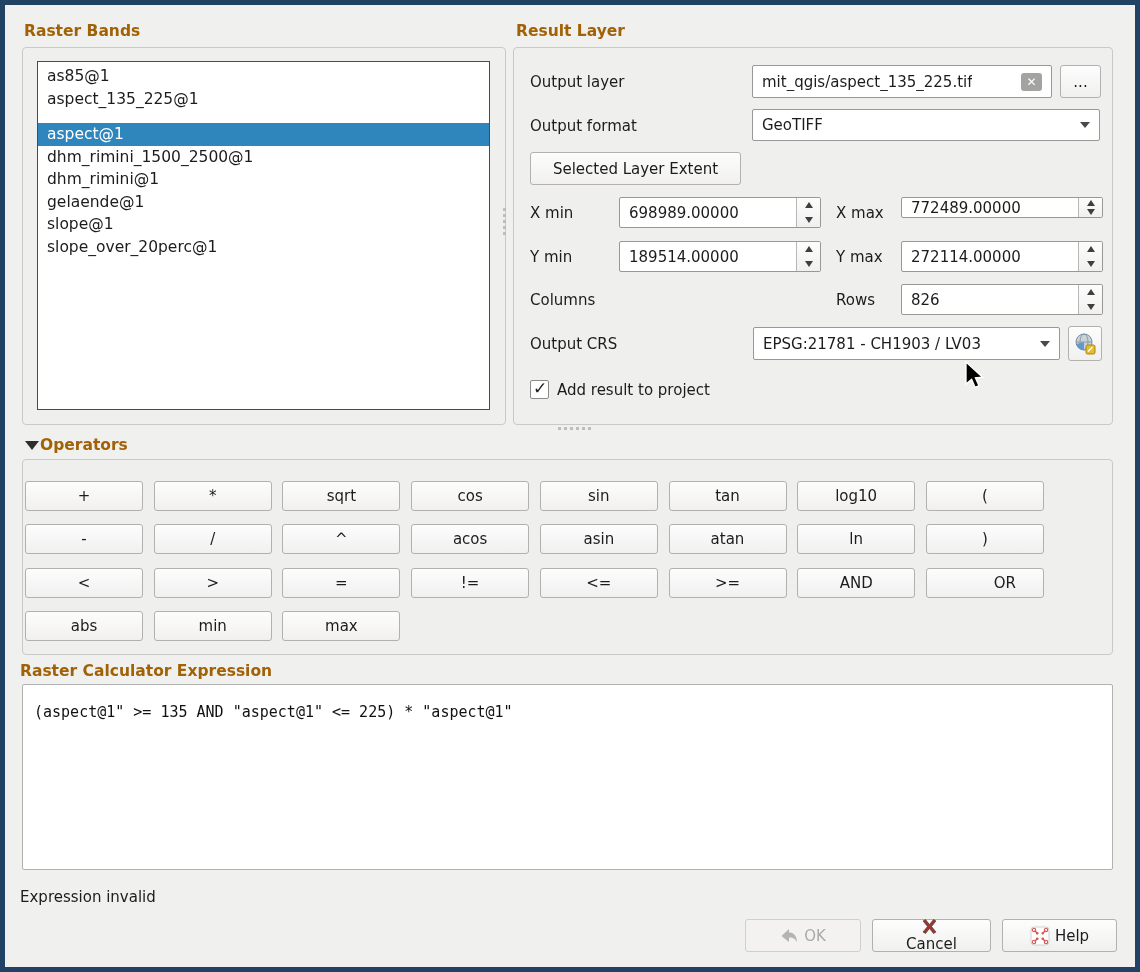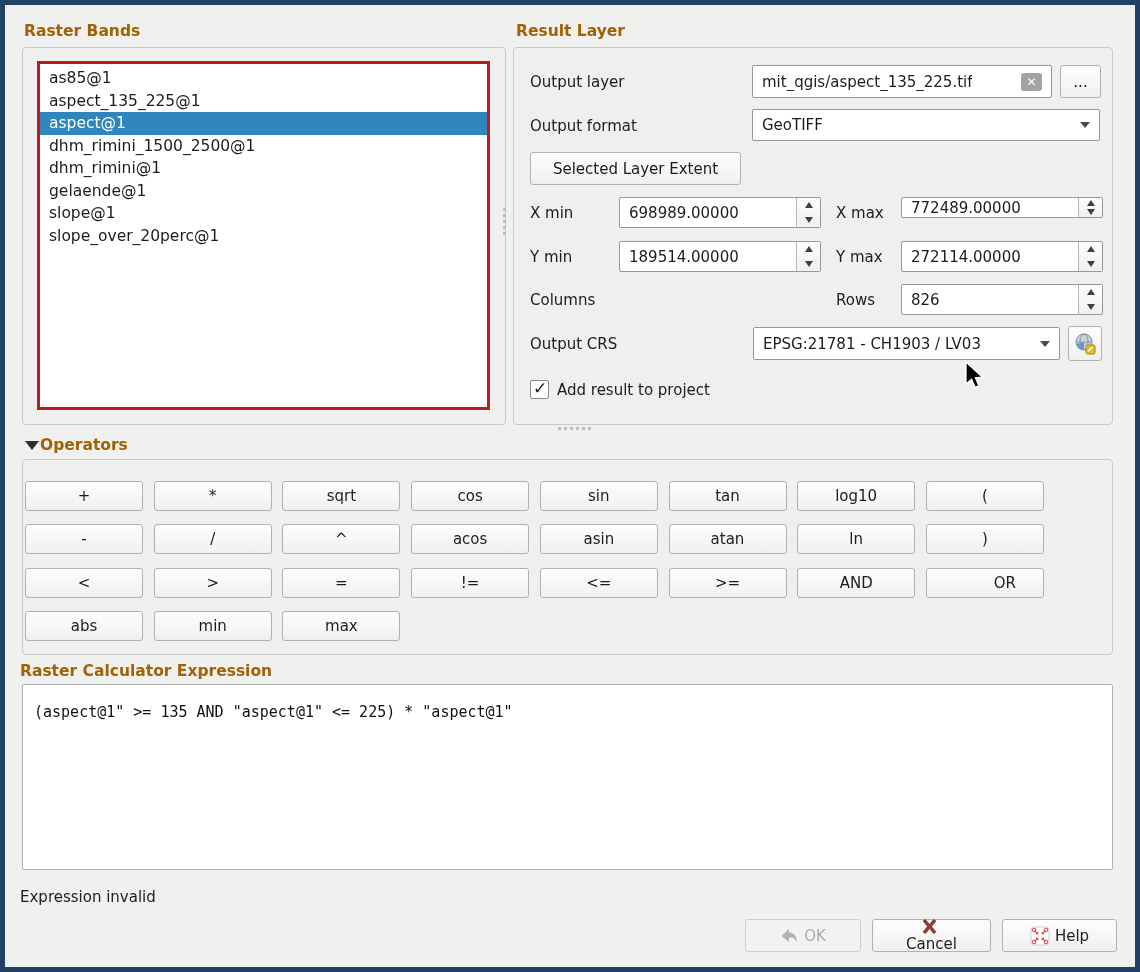--- a/index.html
+++ b/index.html
@@ -10,28 +10,28 @@
     font-family:"DejaVu Sans","Liberation Sans",sans-serif;
     font-size:15px;color:#1c1c1c;overflow:hidden;
   }
   .abs{position:absolute;}
   .heading{font-weight:bold;font-size:15.5px;color:#a16207;}
   .frame{
     background:#efefee;border:1px solid #c9c9c8;border-radius:4px;
     box-sizing:border-box;
   }
   .listbox{
-    background:#ffffff;border:3px solid #b91c1c;box-sizing:border-box;
+    background:#ffffff;border:1px solid #b91c1c;box-sizing:border-box;
     overflow:hidden;
   }
   .list-item{
     font-size:15.5px;line-height:22.5px;height:22.5px;padding-left:9px;
     white-space:nowrap;
   }
-  .list-item.selected{background:#2f86bd;color:#ffffff;}
+  .list-item.selected{background:#2f86bd;color:#ffffff;margin-top:13px;}
   .field{
     background:#ffffff;border:1px solid #989896;border-radius:2px;
     box-sizing:border-box;display:flex;align-items:center;
     padding:0 9px;font-size:15px;white-space:nowrap;overflow:hidden;
   }
   .btn{
     background:linear-gradient(#fdfdfd,#f1f0ef);
     border:1px solid #b1b1b0;border-radius:3px;box-sizing:border-box;
     display:flex;align-items:center;justify-content:center;
     font-size:15px;color:#1c1c1c;cursor:default;white-space:nowrap;

